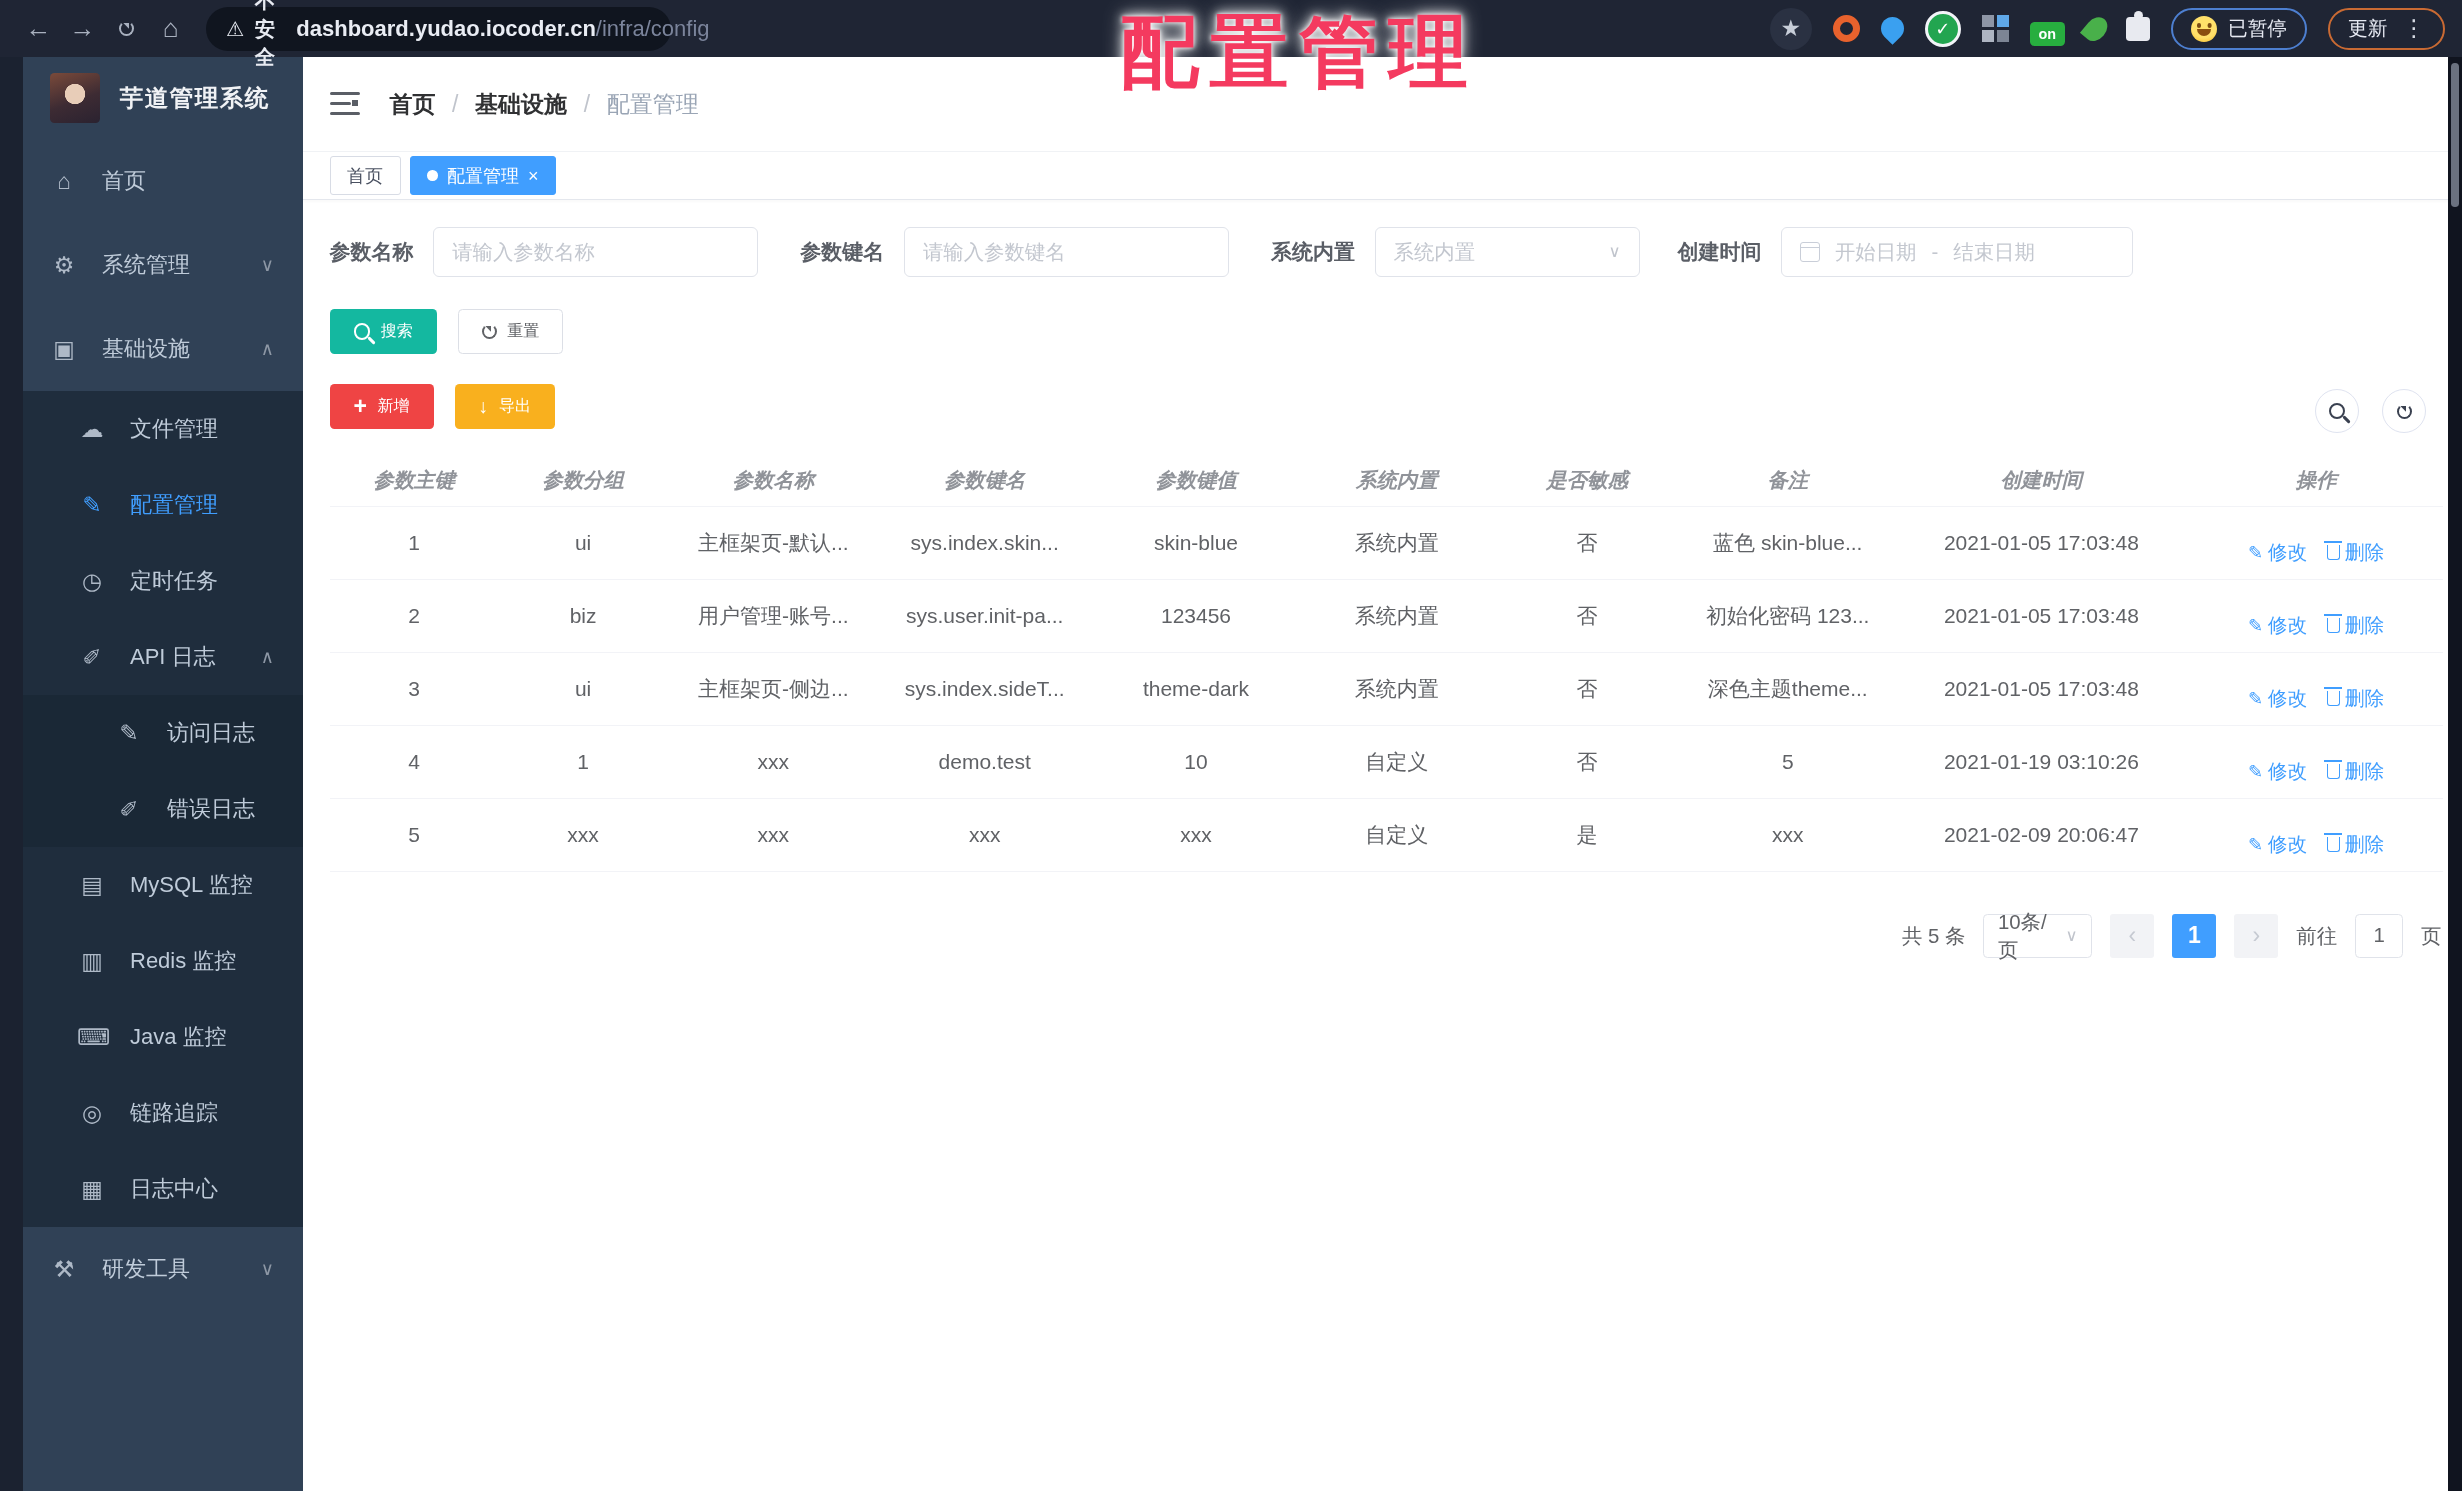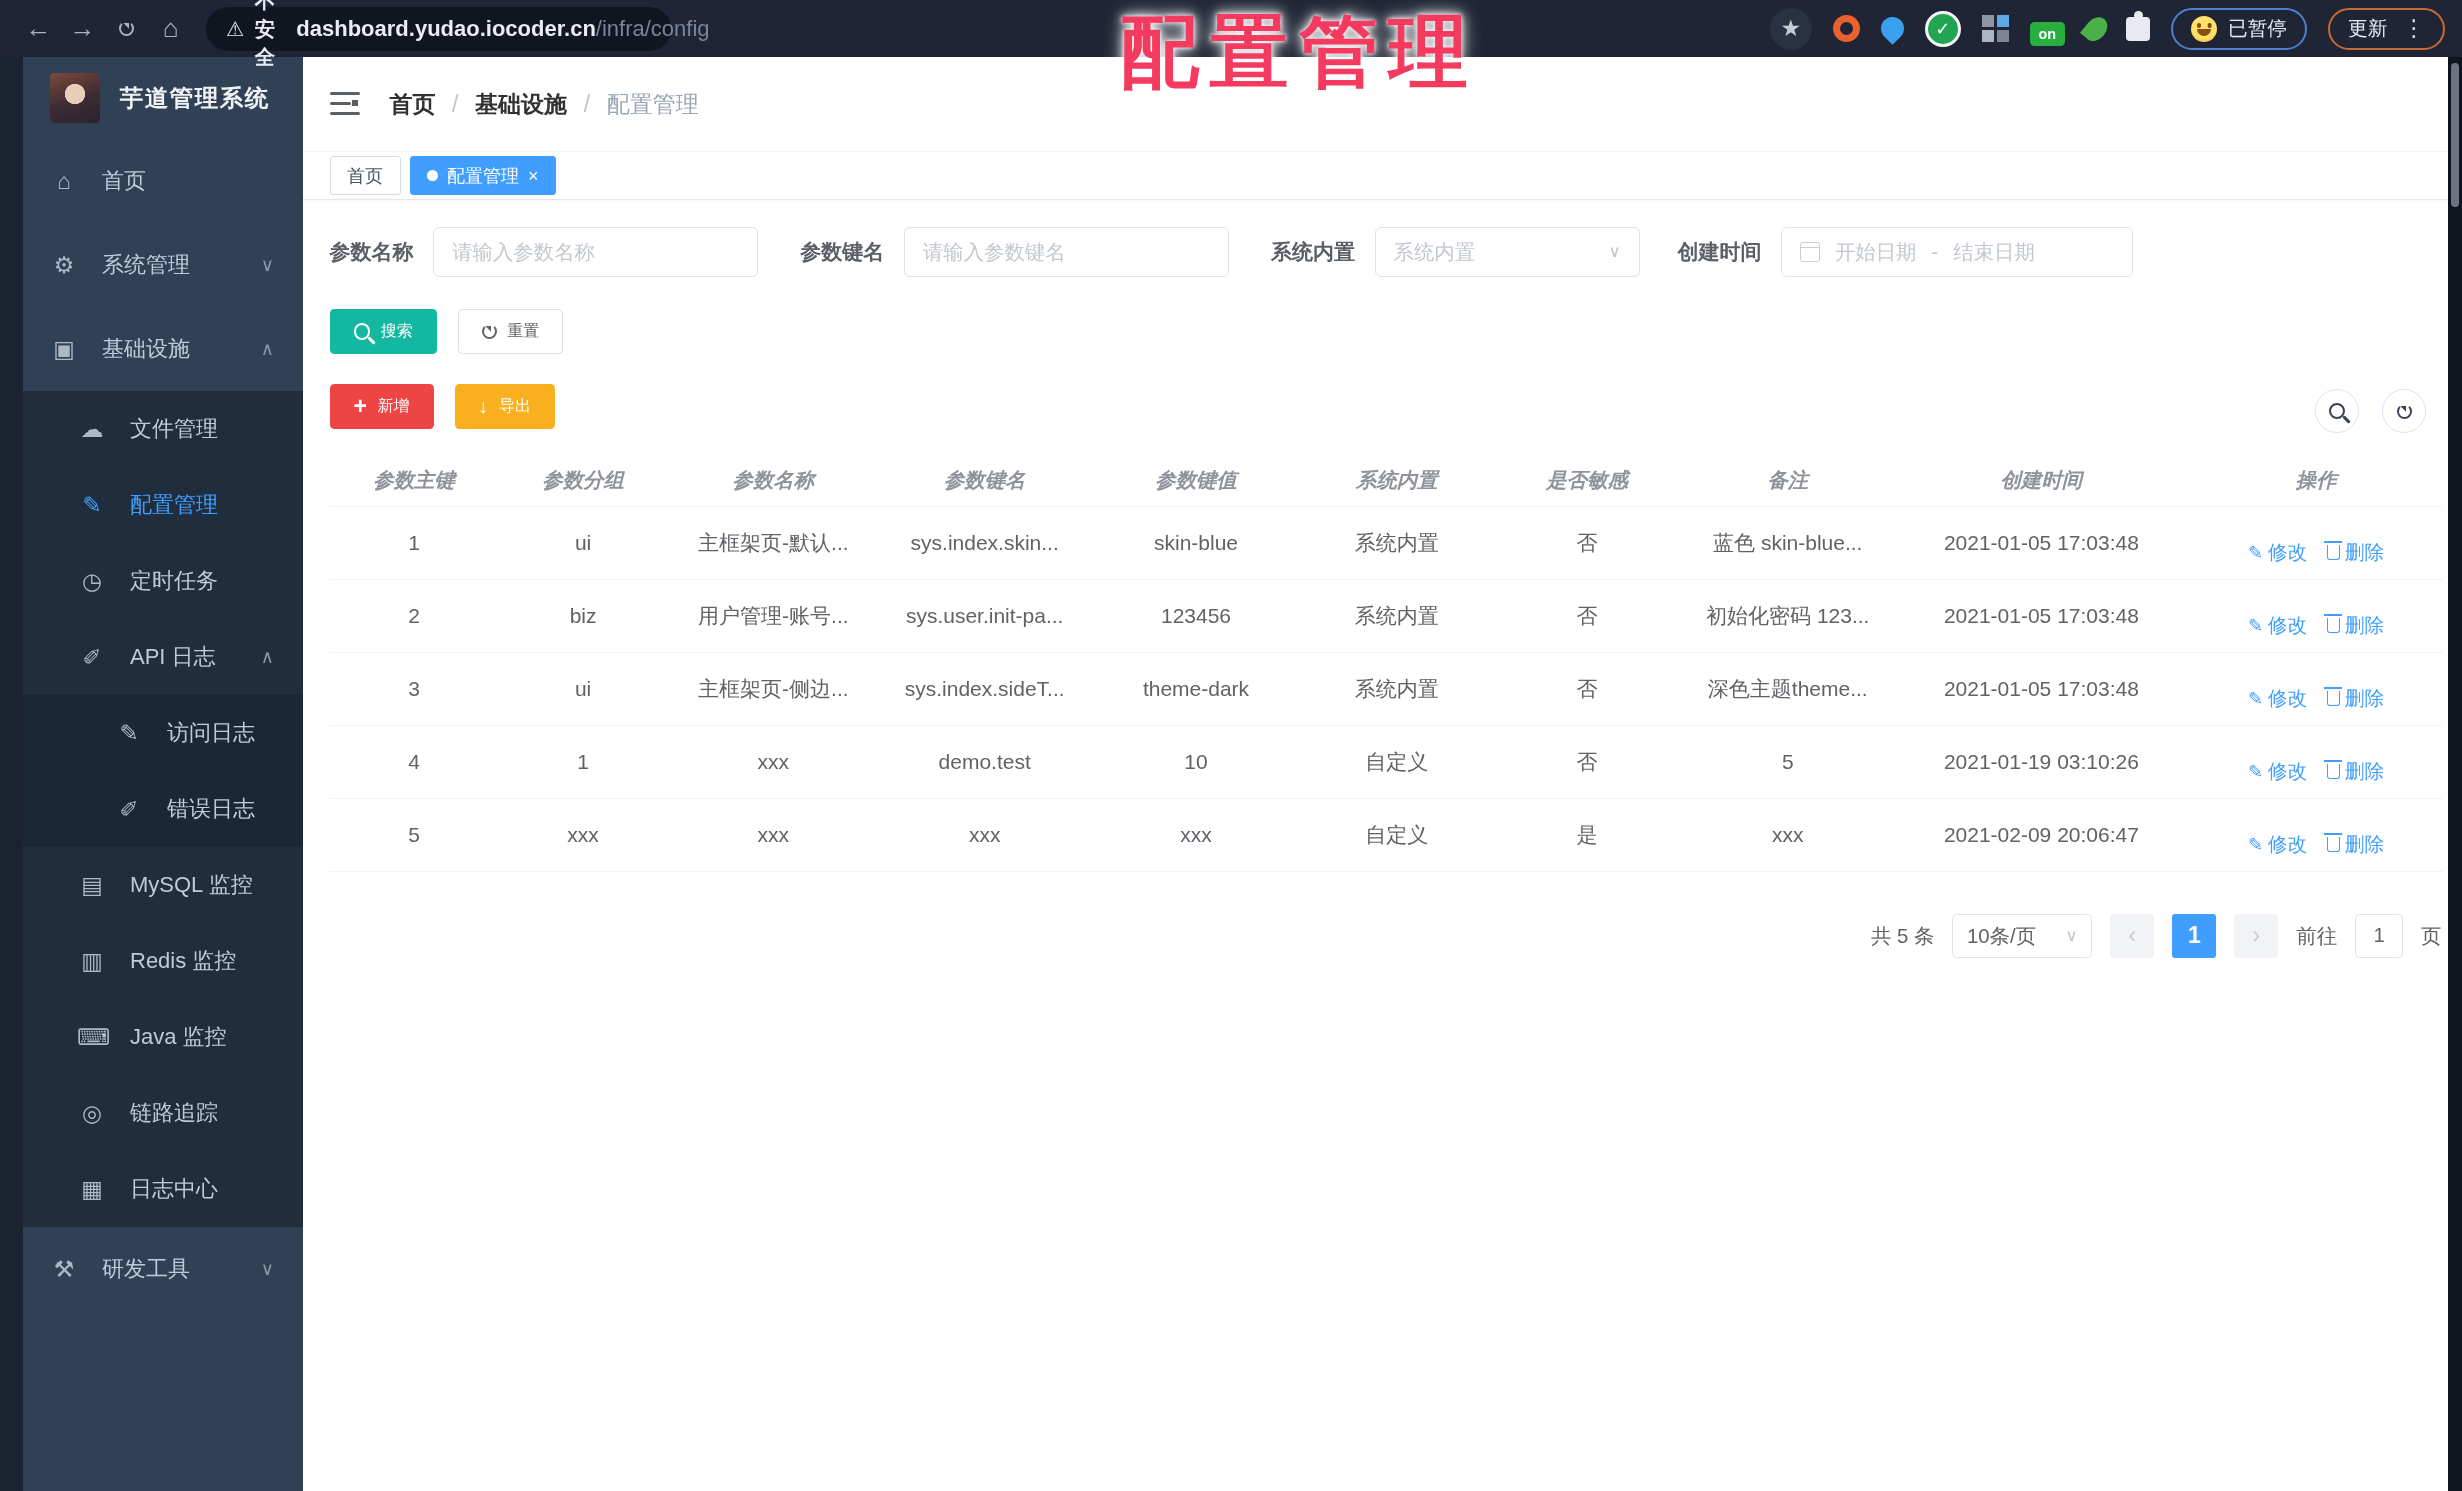--- a/index.html
+++ b/index.html
@@ -133,21 +133,21 @@
   .tbl th { height:51px; font-size:20.4px; color:#909399; font-weight:600; text-align:center; white-space:nowrap; overflow:hidden;font-style:italic; }
   .tbl td { height:73px; font-size:21px; color:#606266; text-align:center; border-top:1.5px solid #f2f3f7; white-space:nowrap; overflow:hidden; }
   .tbl tr:last-child td { border-bottom:1.5px solid #f2f3f7; }
   .ops { display:flex; align-items:center; justify-content:center; gap:19.7px;margin-top:20px; }
   .op { color:#409eff; font-size:19.7px; display:inline-flex; align-items:center; gap:4.5px; cursor:pointer; }
   .i-edit::before { content:"✎"; font-size:18px; }
   .i-trash { width:13.6px; height:15px; border:1.5px solid #409eff; border-top:none; border-radius:0 0 3px 3px; position:relative; display:inline-block; }
   .i-trash::before { content:""; position:absolute; top:-4.5px; left:-3.8px; width:18px; height:2.3px; background:#409eff; }
 
   .pagination { margin-top:42px; display:flex; align-items:center; justify-content:flex-end; gap:18px; font-size:20.4px; color:#606266; padding-right:1.5px; }
-  .psize { width:140px; height:44px; border:1.5px solid #e0e3ea; border-radius:4.5px; display:flex; align-items:center; justify-content:space-between; padding:0 13.6px; color:#606266; }
+  .psize { width:109px; height:44px; border:1.5px solid #e0e3ea; border-radius:4.5px; display:flex; align-items:center; justify-content:space-between; padding:0 13.6px; color:#606266; }
   .pbtn { width:44px; height:44px; border-radius:3px; background:#f2f3f6; display:flex; align-items:center; justify-content:center; font-size:23px; color:#c6cad2; cursor:pointer; }
   .pbtn.cur { background:#409eff; color:#fff; font-weight:700; }
   .goto-box { width:48px; height:44px; border:1.5px solid #e0e3ea; border-radius:4.5px; display:flex; align-items:center; justify-content:center; color:#606266; }
 
   .scrollstrip { position:absolute; right:0; top:57px; bottom:0; width:13.6px; background:#10141f; z-index:60; }
   .scrollthumb { position:absolute; right:3px; top:6px; width:7.6px; height:144px; border-radius:3.8px; background:#6b7280; }
 </style>
 </head>
 <body>
 

